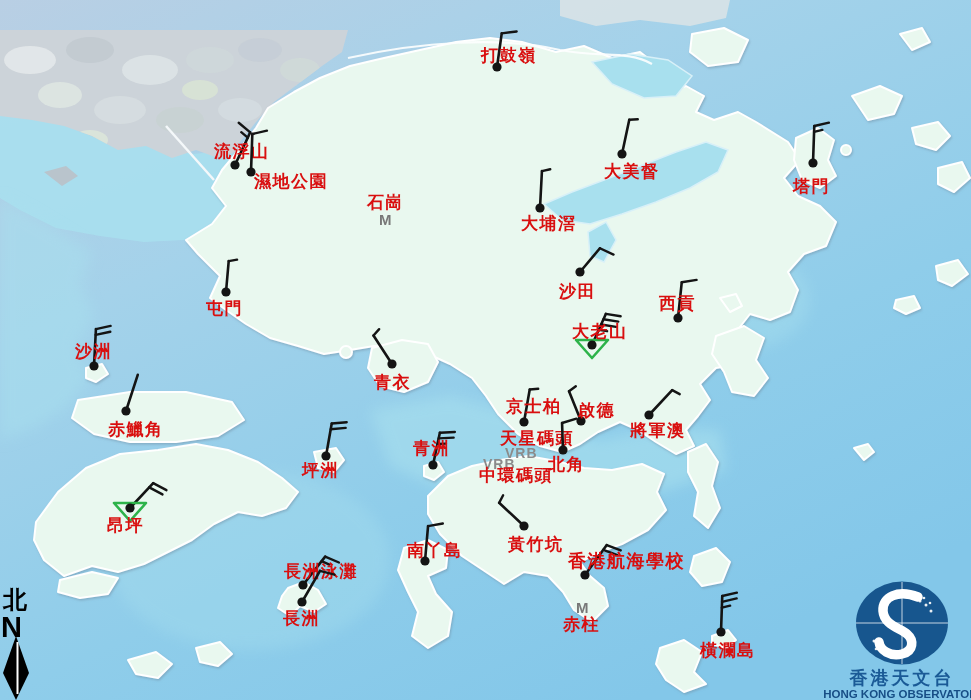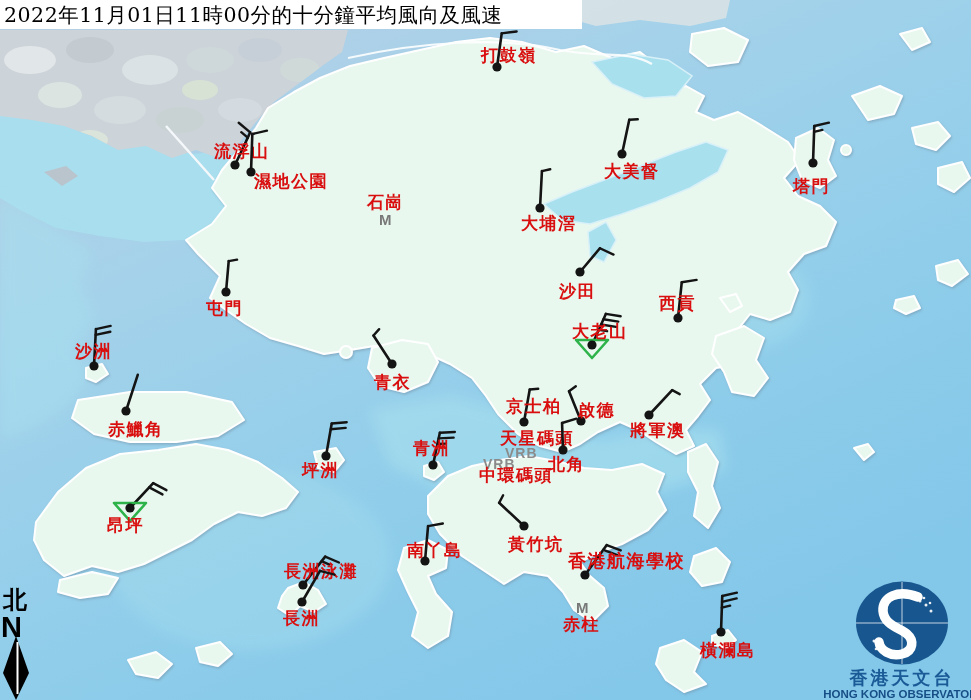--- a/index.html
+++ b/index.html
@@ -320,17 +320,14 @@
           <circle cx="879" cy="646" r="1.5"></circle>
       <circle cx="884" cy="651" r="1.5"></circle>
           <circle cx="876" cy="649" r="1.3"></circle>
       <circle cx="882" cy="644" r="1.3"></circle>
     </g>
     <text x="902" y="684" text-anchor="middle" font-size="18" font-weight="bold" letter-spacing="3" fill="#1a5a96" font-family="DejaVu Serif,Liberation Serif,serif">香港天文台</text>
     <text x="904" y="698" text-anchor="middle" font-size="11.5" font-weight="bold" fill="#174e86" font-family="Liberation Sans,sans-serif">HONG KONG OBSERVATORY</text>
   </g>
 </svg>
 
-<div class="titlebar">
-  <span>2022年11月01日11時00分的十分鐘平均風向及風速</span>
+
 </div>
 
-</div>
-
 </body></html>

